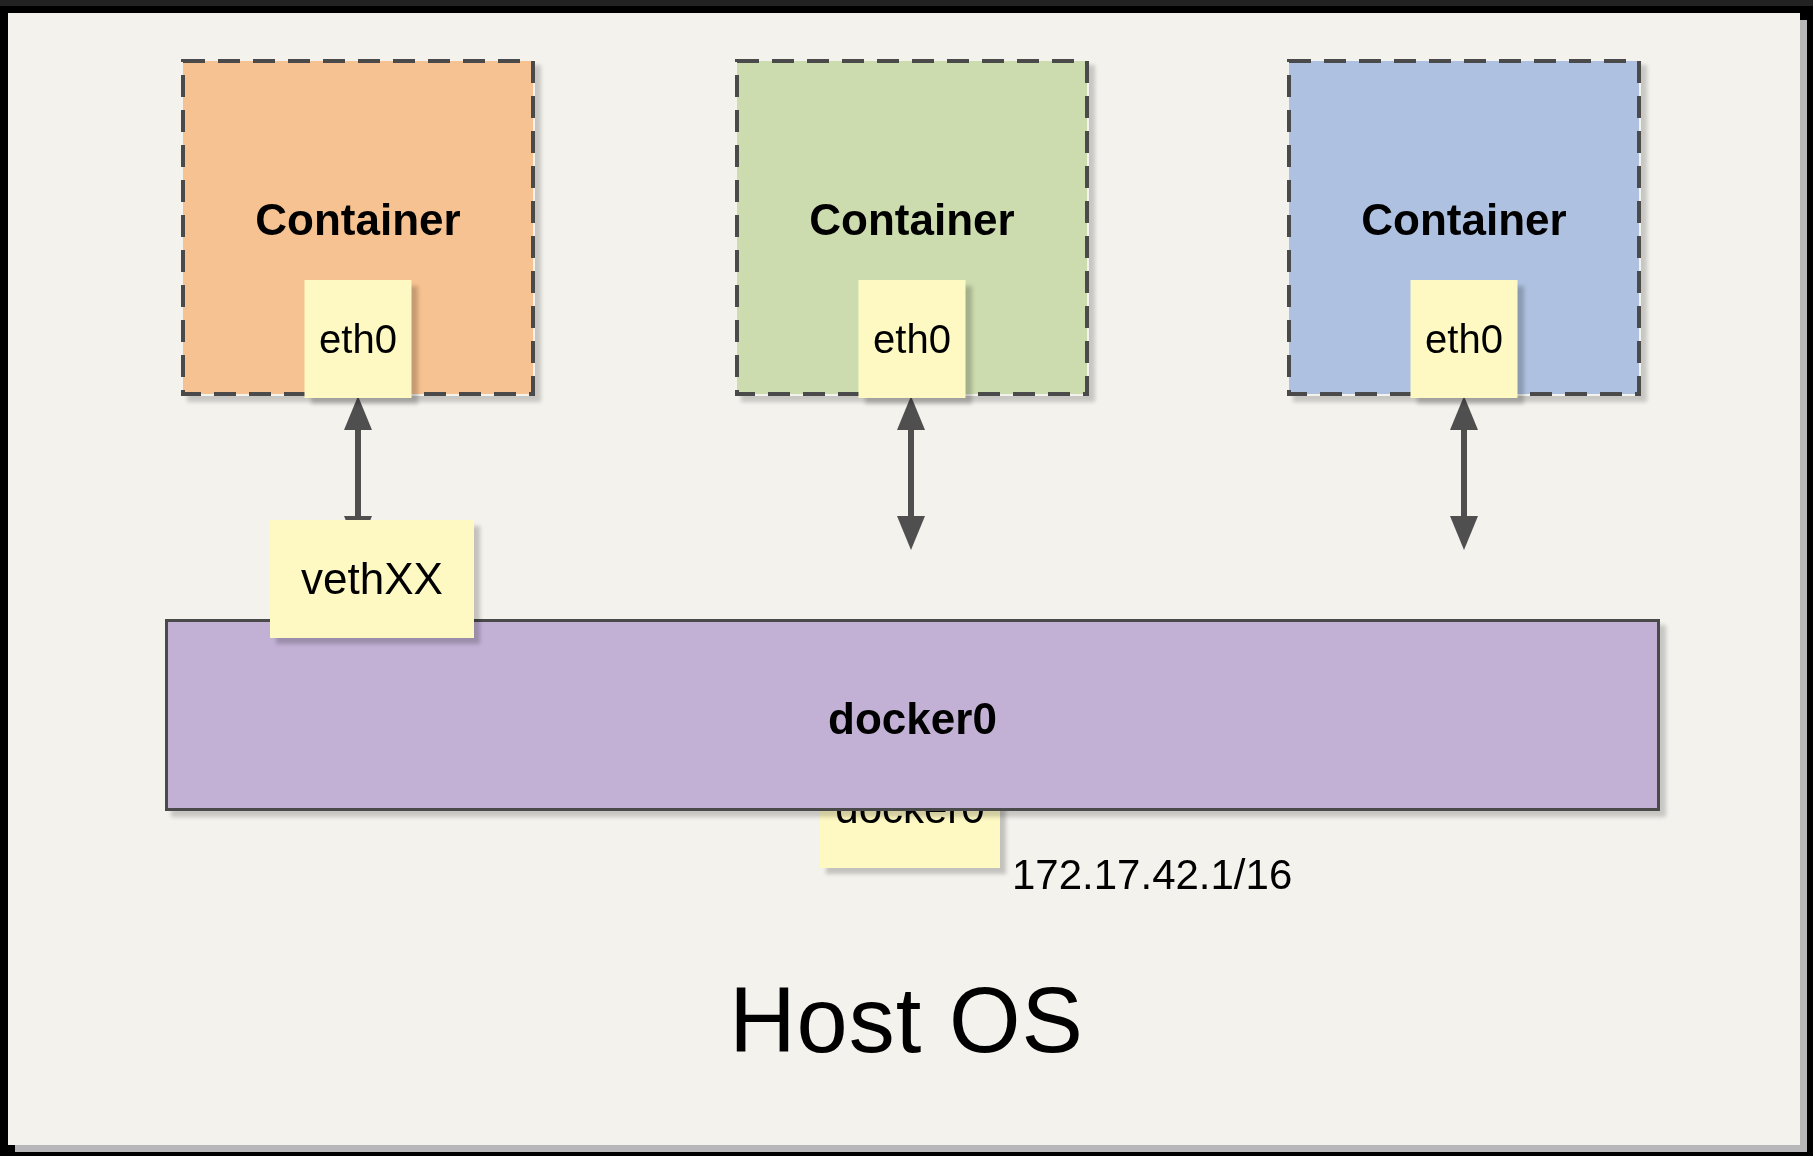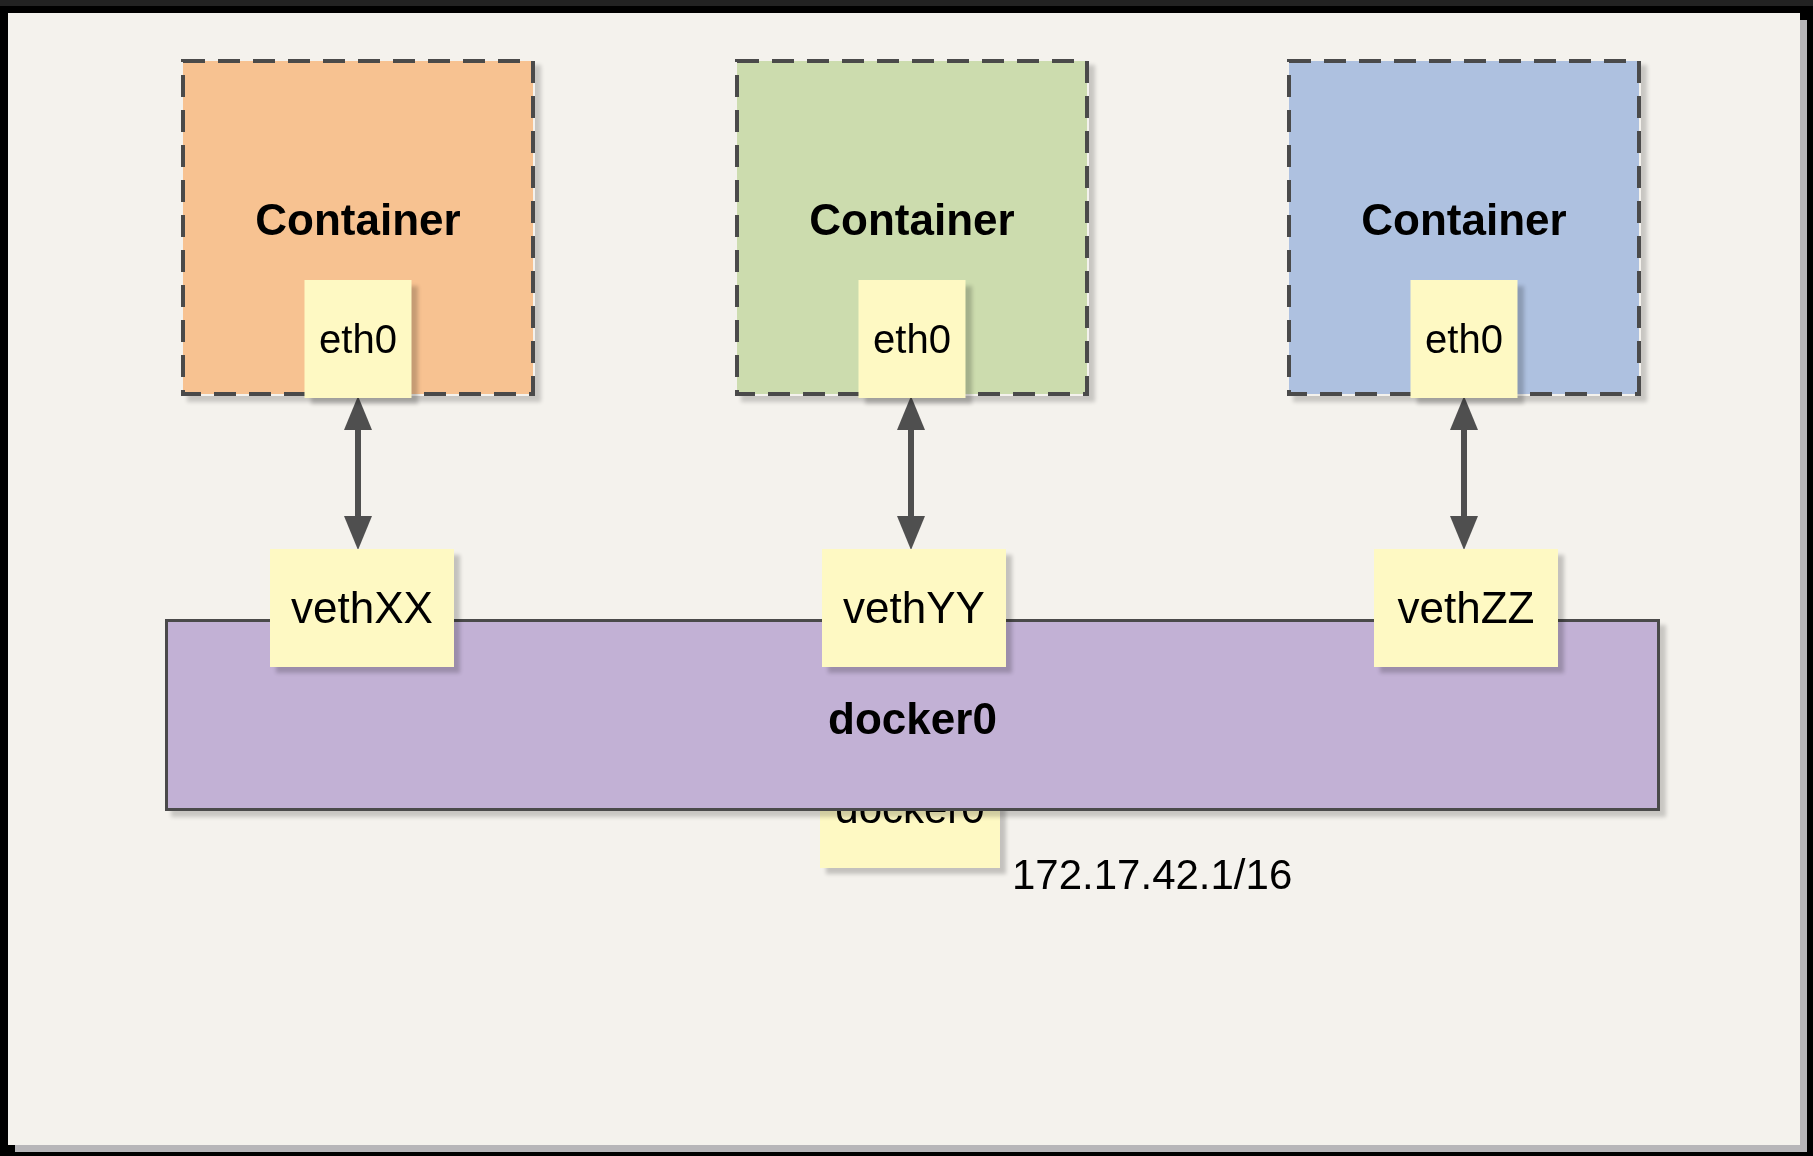--- a/index.html
+++ b/index.html
@@ -22,21 +22,21 @@
   }
   .iface-box{
     position:absolute;background:#fef9c3;display:flex;align-items:center;justify-content:center;
     box-shadow:6px 6px 4px rgba(0,0,0,0.20);
   }
   .eth-box{
     left:50%;bottom:-2px;transform:translateX(-50%);
     width:107px;height:118px;font-size:40px;z-index:3;
   }
   .veth-box{
-    width:184px;height:118px;top:543px;font-size:44px;z-index:3;
+    width:204px;height:118px;top:514px;font-size:44px;z-index:3;
   }
   .arrow{position:absolute;top:390px;z-index:2;}
   .bridge-bar{
     position:absolute;left:165px;top:613px;width:1495px;height:192px;
     background:#c2b1d5;border:3px solid #4a4a4a;box-sizing:border-box;
     box-shadow:6px 6px 4px rgba(0,0,0,0.18);z-index:1;
   }
   .bridge-label{
     position:absolute;left:0;top:72px;width:100%;text-align:center;
     font-size:44px;font-weight:bold;
@@ -104,26 +104,21 @@
     <polygon points="20,154 6,120 34,120" fill="#4f4f4f"></polygon>
   </svg>
 
   <div class="bridge-bar">
     <div class="bridge-label">docker0</div>
   </div>
 
   <div class="iface-box veth-box" style="left:270px">
     <span>vethXX</span>
   </div>
-  <div class="iface-box veth-box" style="left:822px">
-    <span>vethYY</span>
-  </div>
-  <div class="iface-box veth-box" style="left:1374px">
-    <span>vethZZ</span>
-  </div>
 
   <div class="iface-box bridge-iface">
     <span>docker0</span>
   </div>
 
   <div class="ip-label">172.17.42.1/16</div>
 
+  <div class="host-label">Host OS</div>
 </div>
 
 </body></html>

